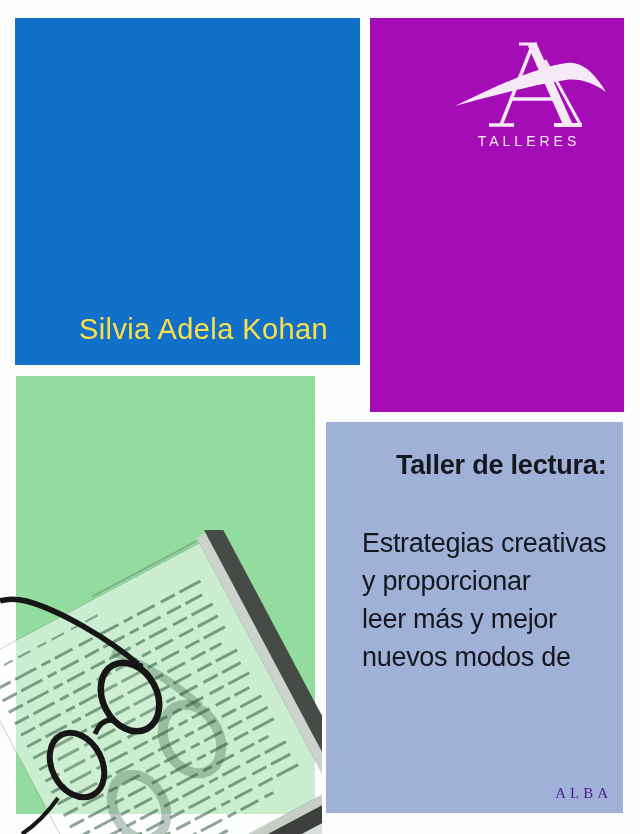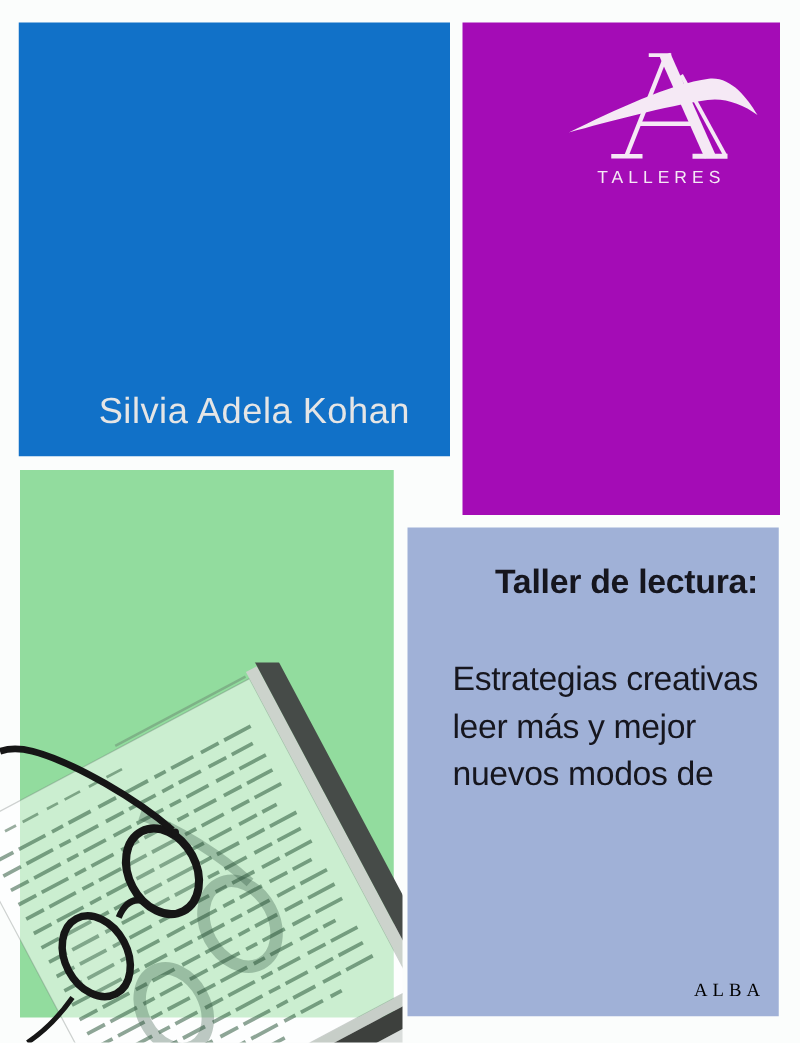--- a/index.html
+++ b/index.html
@@ -8,21 +8,21 @@
     background:#fbfdfc;
     font-family:"Liberation Sans",sans-serif;
   }
   .panel{position:absolute;}
   .panel-author{
     left:15px;top:18px;width:345px;height:347px;background:#1171c8;
     display:flex;align-items:flex-end;justify-content:flex-end;
     padding:0;box-sizing:border-box;
   }
   .author-name{
-    color:#e5e5e5;font-size:29px;letter-spacing:.4px;
+    color:#fde047;font-size:29px;letter-spacing:.4px;
     padding:0 32px 19px 0;white-space:nowrap;
   }
   .panel-series{
     left:370px;top:18px;width:254px;height:394px;background:#a40cb6;
   }
   .logo-svg{position:absolute;left:0;top:0;width:254px;height:170px;display:block;}
   .series-label{
     position:absolute;top:115px;left:0;right:0;text-align:center;
     padding-left:64px;color:#f5e9f5;font-size:14px;letter-spacing:4px;
     white-space:nowrap;
@@ -38,21 +38,21 @@
     left:326px;top:422px;width:297px;height:391px;background:#a0b1d7;
     box-sizing:border-box;padding:24px 0 0 36px;color:#16161e;
   }
   .book-title{font-size:27px;font-weight:bold;line-height:38px;letter-spacing:-.2px;margin-left:34px;}
   .book-title div{white-space:nowrap;}
   .book-subtitle{font-size:27px;font-weight:400;line-height:38px;margin-top:40px;letter-spacing:-.3px;}
   .book-subtitle div{white-space:nowrap;}
   .publisher-name{
     position:absolute;right:11px;bottom:11px;
     font-family:"Liberation Serif",serif;font-size:15px;letter-spacing:4px;
-    color:#000000;
+    color:#4c1d95;
   }
 </style>
 </head>
 <body>
 
 <div class="panel panel-author">
   <div class="author-name">Silvia Adela Kohan</div>
 </div>
 
 <div class="panel panel-series">
@@ -136,17 +136,18 @@
     <circle cx="140" cy="136" r="3.2" fill="#161616" stroke="none"></circle>
   </g>
 </svg>
 
 <div class="panel panel-title">
   <div class="book-title">
     <div>Taller de lectura:</div>
   </div>
   <div class="book-subtitle">
     <div>Estrategias creativas</div>
+    <div>y proporcionar</div>
     <div>leer más y mejor</div>
     <div>nuevos modos de</div>
   </div>
   <div class="publisher-name">ALBA</div>
 </div>
 
 </body></html>

